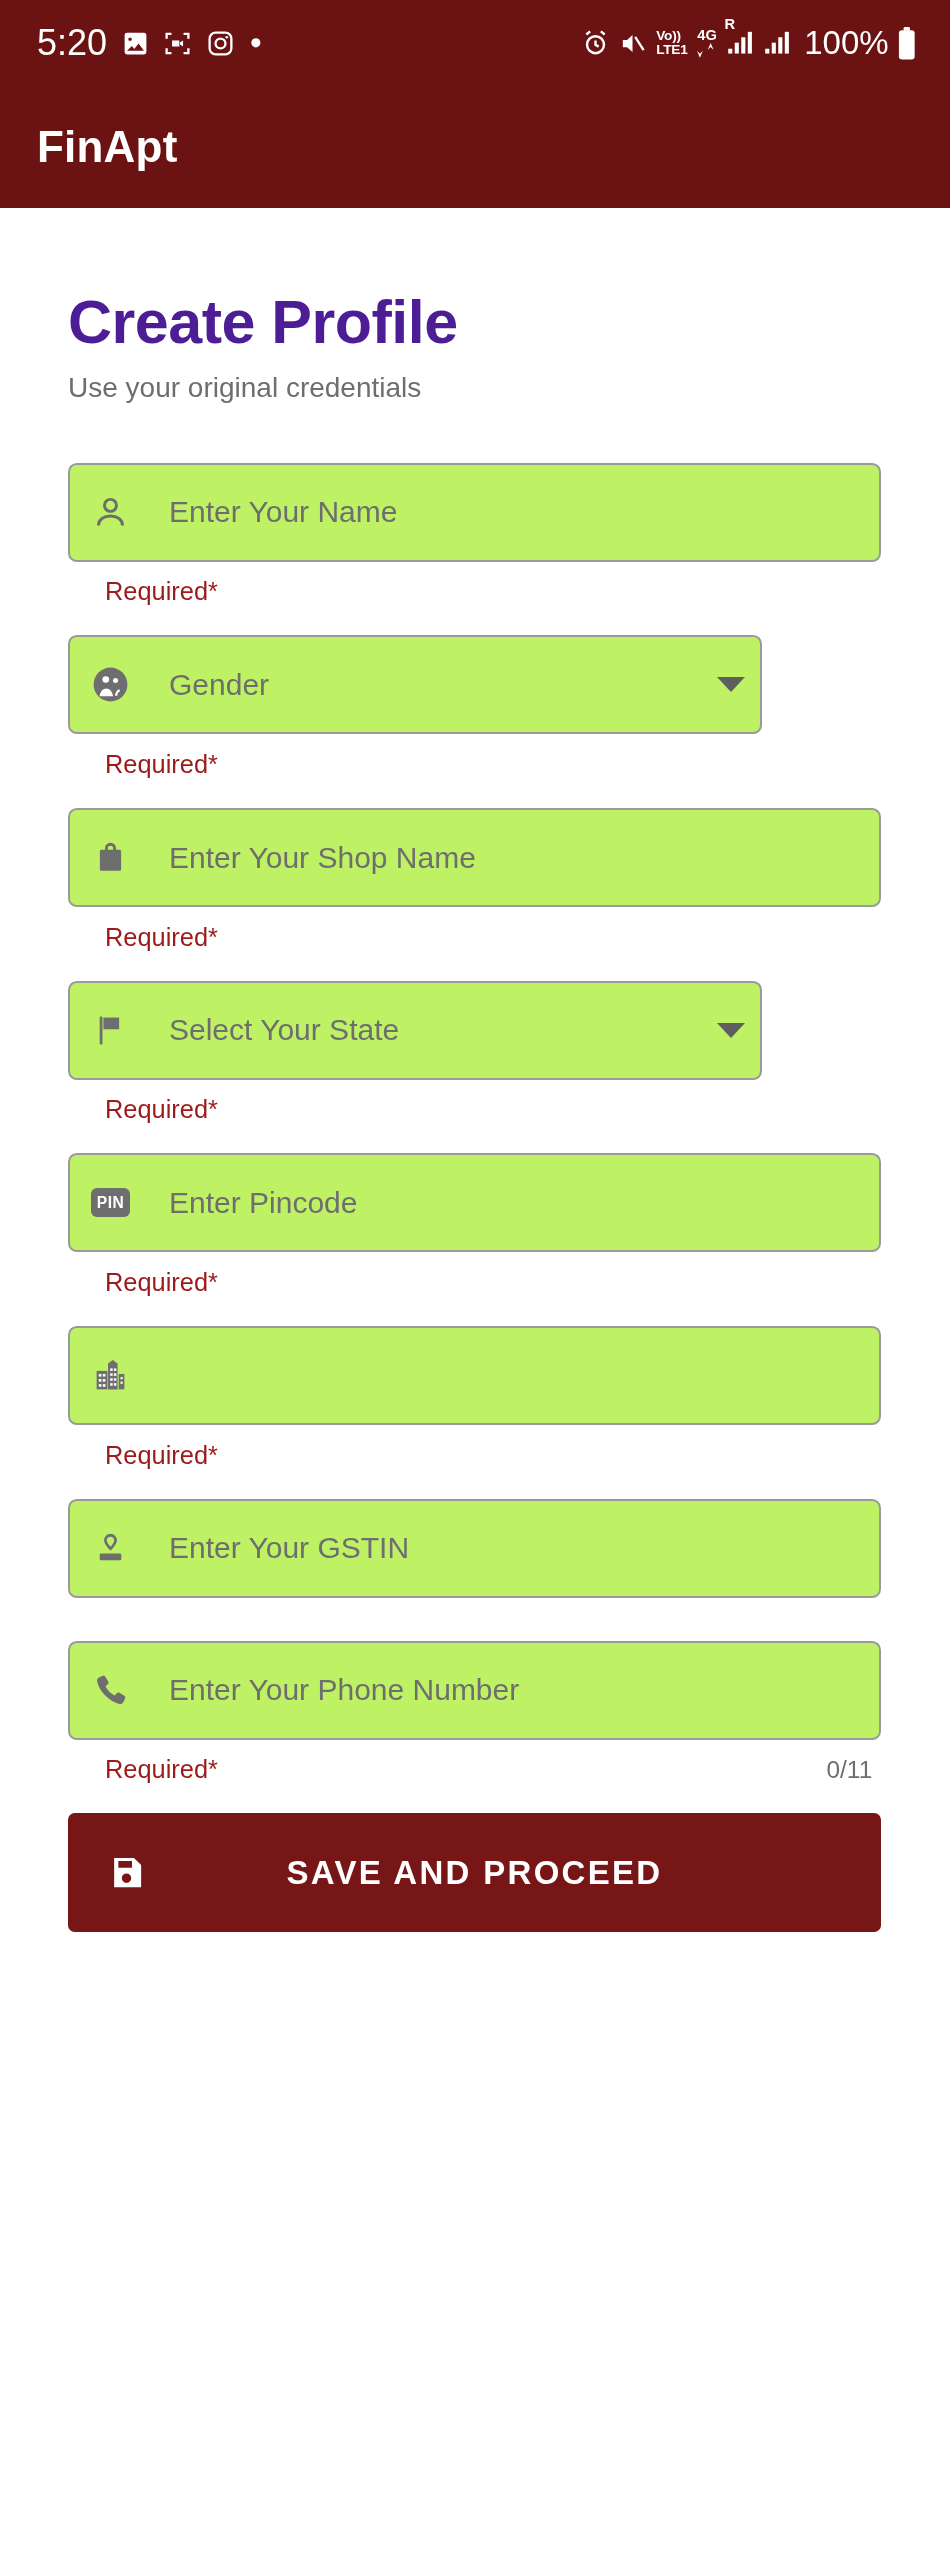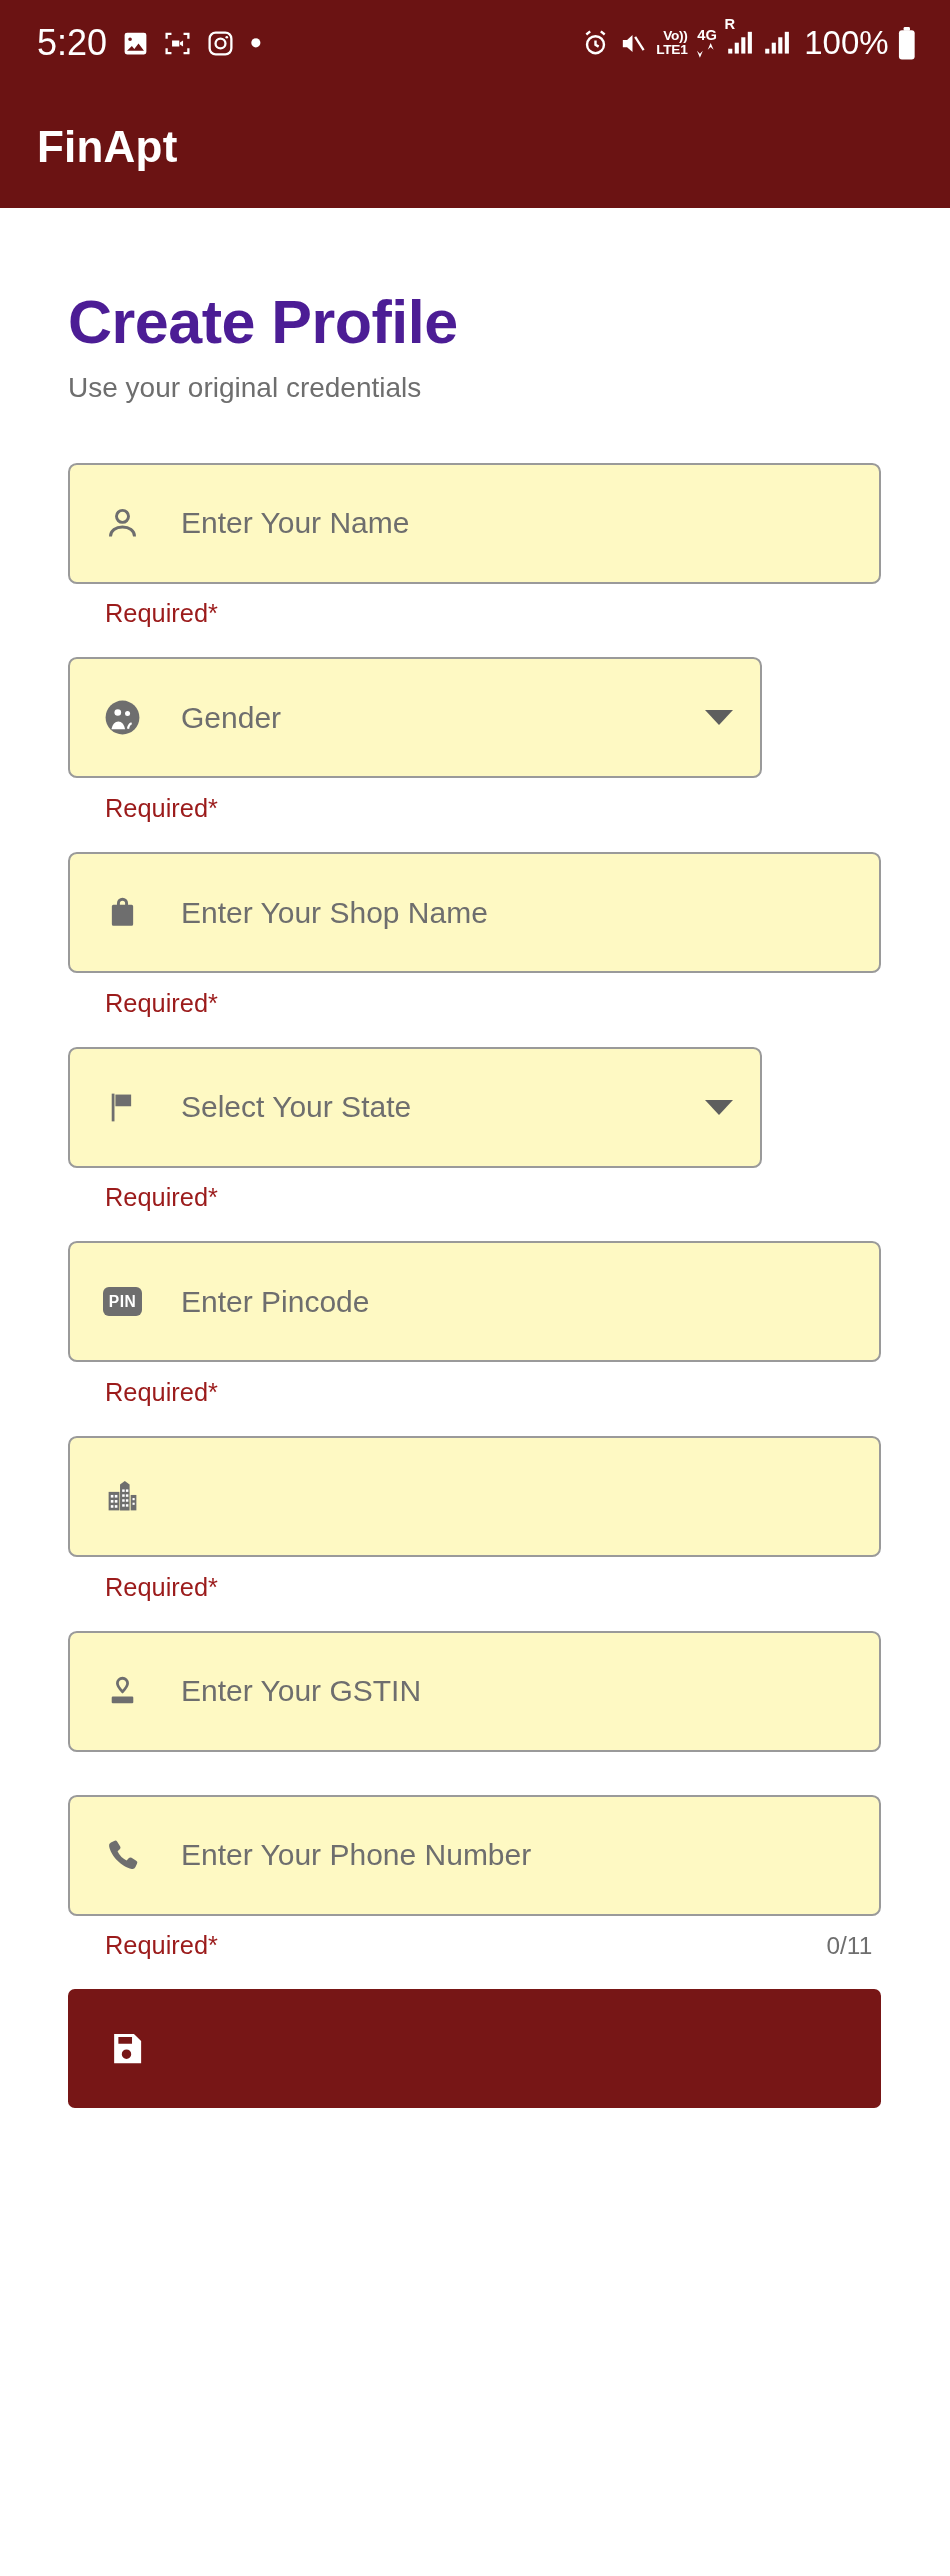--- a/index.html
+++ b/index.html
@@ -19,21 +19,21 @@
     justify-content:space-between;
     padding:0 33px 0 37px;
     color:#ffffff;
     gap:45px;
   }
   .sb-left{ display:flex; align-items:center; gap:13.7px; }
   .sb-time{ font-size:36px; font-weight:400; letter-spacing:0px; line-height:1; }
   .sb-right{ display:flex; align-items:center; gap:8.8px; }
   .sb-ico{ display:flex; align-items:center; justify-content:center; }
   .volte{
-    display:flex; flex-direction:column; align-items:flex-end;
+    display:flex; flex-direction:column; align-items:flex-start;
     font-size:13.7px; font-weight:700; line-height:13.7px; letter-spacing:-0.3px;
   }
   .g4{
     display:flex; flex-direction:column; align-items:center;
     font-size:14.7px; font-weight:700; line-height:14.7px;
   }
   .roam{ position:relative; display:flex; align-items:flex-end; }
   .roam .rlabel{
     position:absolute; top:-13.7px; left:-2px;
     font-size:14.7px; font-weight:700; line-height:1;
@@ -73,27 +73,27 @@
     font-size:28px;
     color:#6e6e6e;
     font-weight:400;
   }
 
   
   .form{ margin-top:59px; }
   .field-block{ margin-bottom:0; }
 
   .field{
-    height:121px;
+    height:99px;
     border:2.4px solid #9a9a9a;
     border-radius:8.8px;
     display:flex;
     align-items:center;
-    padding:0 27px;
-    background:#fef9c3;
+    padding:0 15px;
+    background:#bef264;
   }
   .field.narrow{ width:694px; }
   .field.wide{ width:813px; }
 
   .f-icon{
     width:51px; min-width:51px;
     display:flex; align-items:center; justify-content:center;
     color:#6e6e6e;
   }
   .f-placeholder{
@@ -416,17 +416,18 @@
         <span class="hint-count">0/11</span>
       </div>
     </div>
 
     <div class="save-btn">
       <span class="save-ico">
         <svg width="39" height="39" viewBox="0 0 24 24" fill="#ffffff">
           <path d="M4.4 3h12.2L21 7.4v13.6H4.4zm2.6 1.9v4.2h8.4V4.9zM12 12.6a2.9 2.9 0 1 0 2.9 2.9A2.9 2.9 0 0 0 12 12.6z"></path>
         </svg>
       </span>
+      <span class="save-label">SAVE AND PROCEED</span>
     </div>
 
   </div>
 </div>
 
 
 </body></html>

